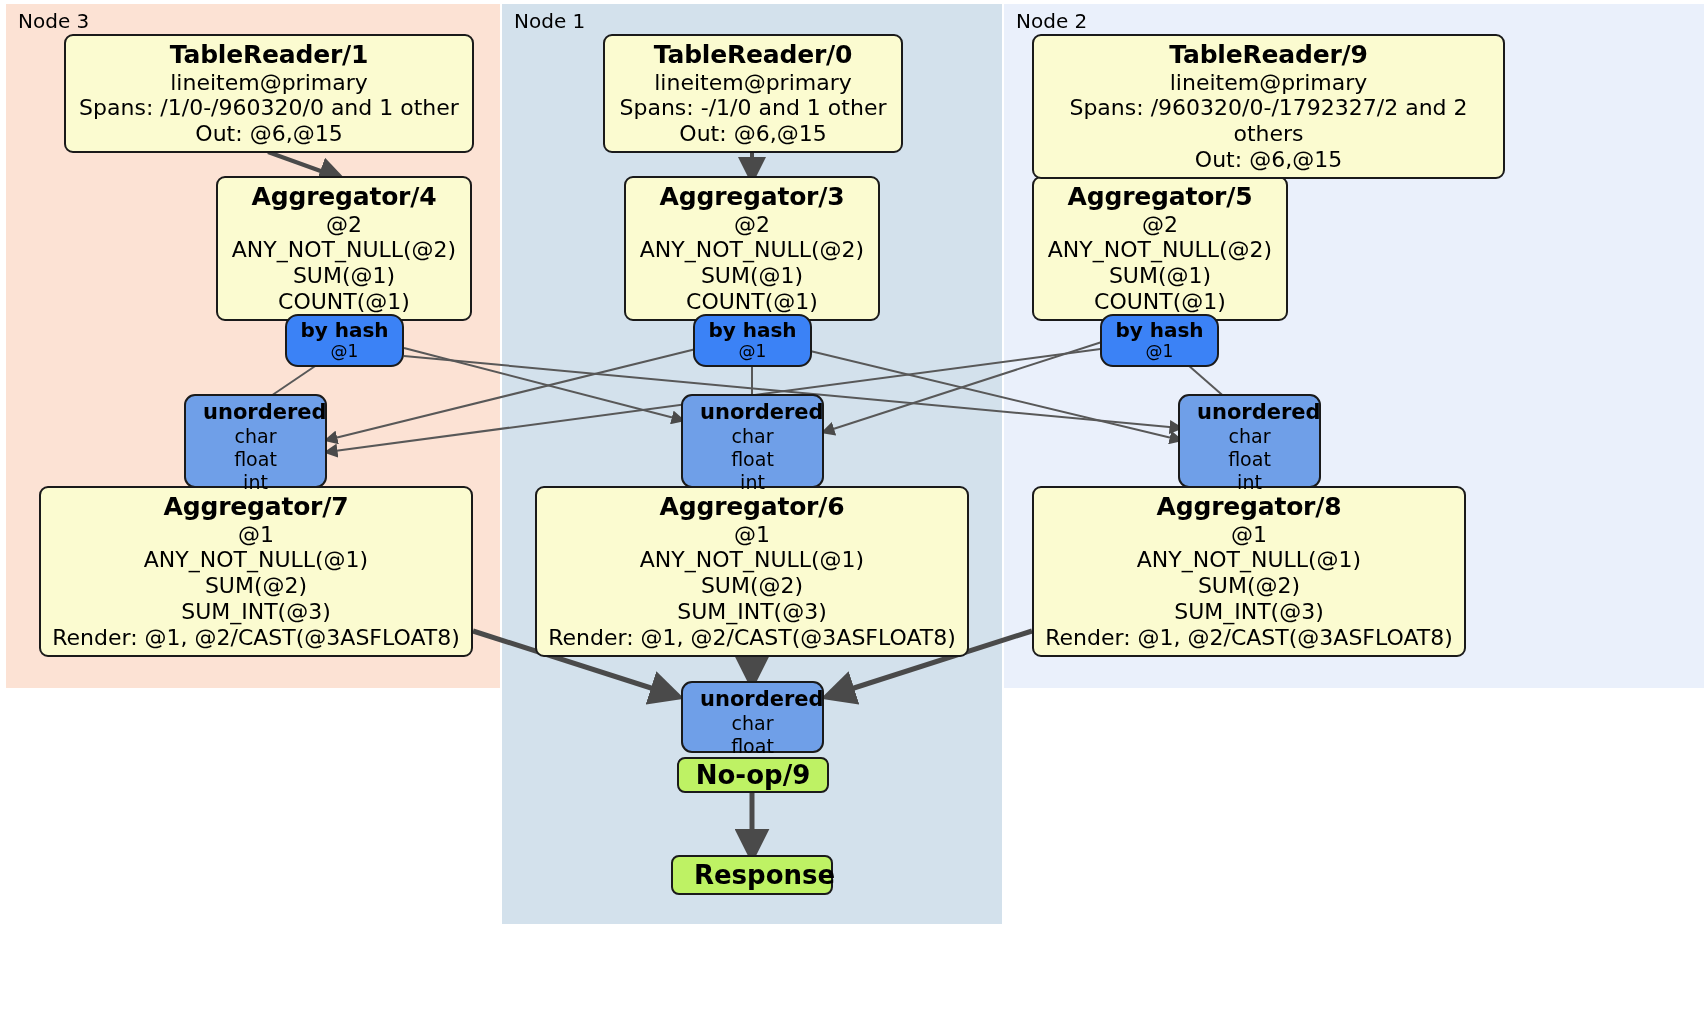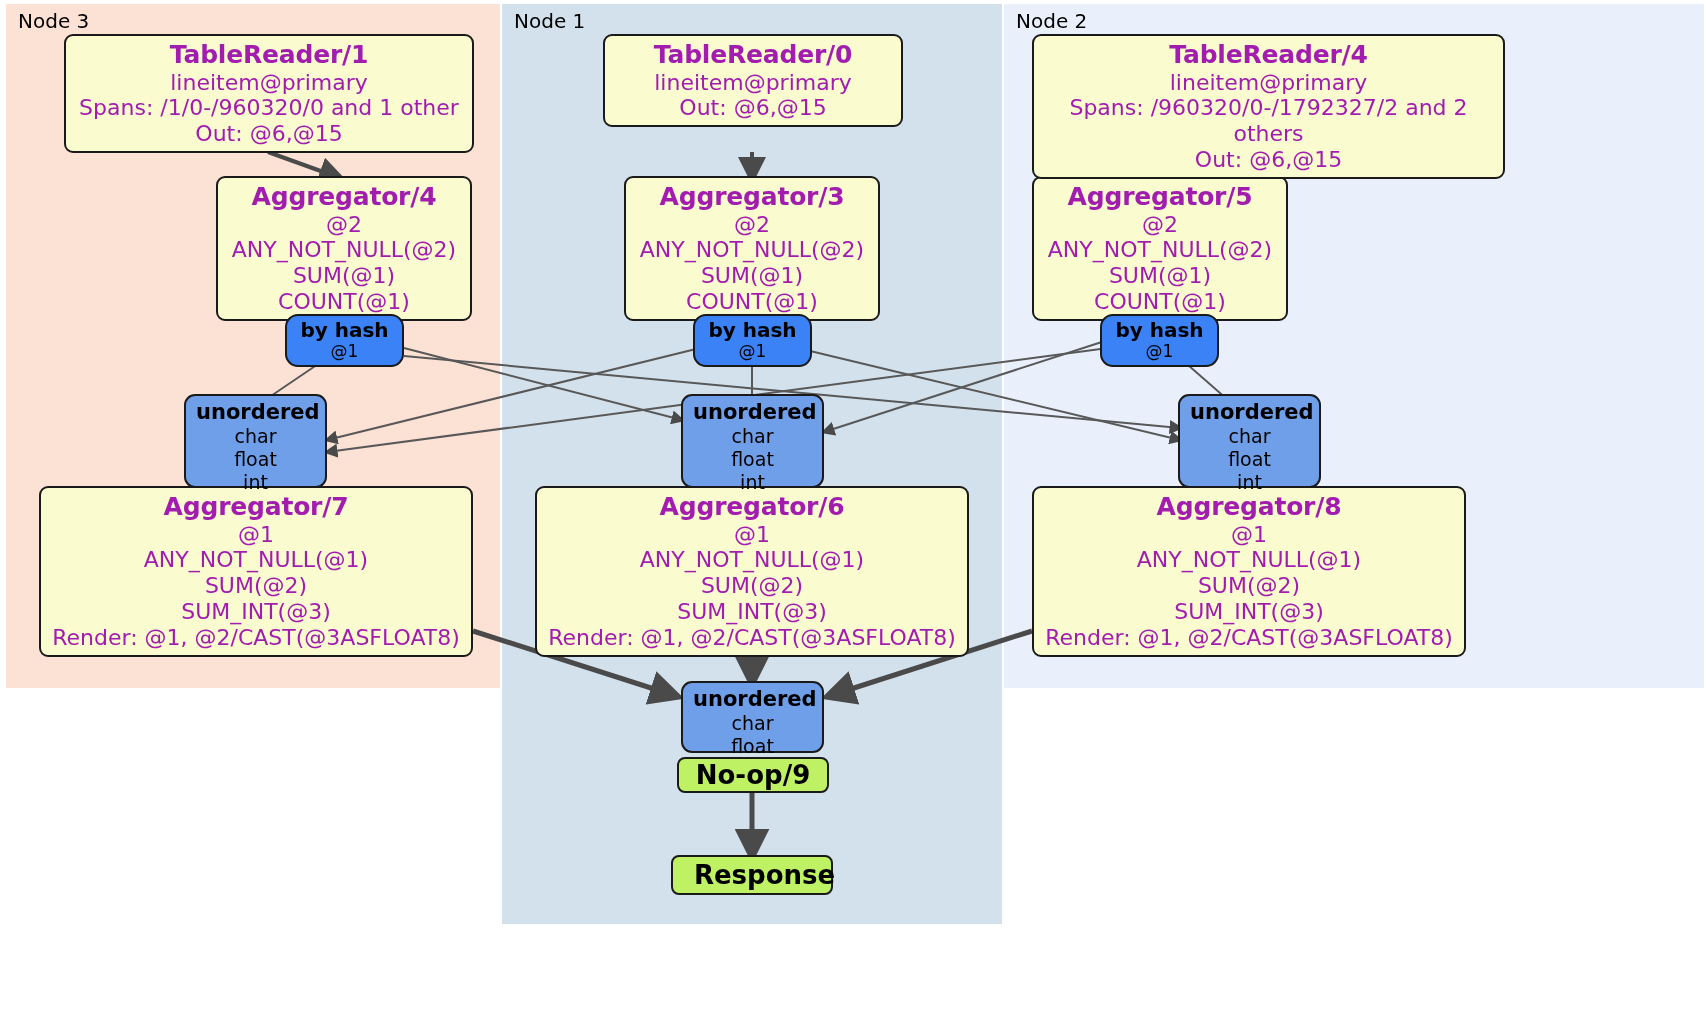--- a/index.html
+++ b/index.html
@@ -47,21 +47,21 @@
   }
 
   
   .proc {
     position: absolute;
     box-sizing: border-box;
     background: #fbfbd0;
     border: 2px solid #1a1a1a;
     border-radius: 9px;
     text-align: center;
-    color: #a21caf;
+    color: #000000;
     padding: 4px 8px;
     line-height: 1.18;
   }
   .proc .title {
     font-weight: bold;
     font-size: 25px;
     letter-spacing: -0.2px;
   }
   .proc .line {
     font-size: 22px;
@@ -82,21 +82,21 @@
   .router .line  { font-size: 17px; }
 
   .sync {
     position: absolute;
     box-sizing: border-box;
     background: #6f9fe8;
     border: 2px solid #1a1a1a;
     border-radius: 11px;
     text-align: center;
     color: #000;
-    padding: 4px 10px;
+    padding: 4px 17px;
     line-height: 1.2;
   }
   .sync .title { font-weight: bold; font-size: 21px; }
   .sync .line  { font-size: 19px; }
 
   .small-box {
     position: absolute;
     box-sizing: border-box;
     background: #bef264;
     border: 2px solid #1a1a1a;
@@ -177,25 +177,26 @@
   <div class="proc layer-mid" style="left:64px; top:34px; width:410px;">
     <div class="title">TableReader/1</div>
     <div class="line">lineitem@primary</div>
     <div class="line">Spans: /1/0-/960320/0 and 1 other</div>
     <div class="line">Out: @6,@15</div>
   </div>
 
   <div class="proc layer-mid" style="left:603px; top:34px; width:300px;">
     <div class="title">TableReader/0</div>
     <div class="line">lineitem@primary</div>
+    <div class="line">Spans: -/1/0 and 1 other</div>
     <div class="line">Out: @6,@15</div>
   </div>
 
   <div class="proc layer-mid" style="left:1032px; top:34px; width:473px;">
-    <div class="title">TableReader/4</div>
+    <div class="title">TableReader/9</div>
     <div class="line">lineitem@primary</div>
     <div class="line">Spans: /960320/0-/1792327/2 and 2 others</div>
     <div class="line">Out: @6,@15</div>
   </div>
 
   <div class="proc layer-low" style="left:216px; top:176px; width:256px;">
     <div class="title">Aggregator/4</div>
     <div class="line">@2</div>
     <div class="line">ANY_NOT_NULL(@2)</div>
     <div class="line">SUM(@1)</div>

